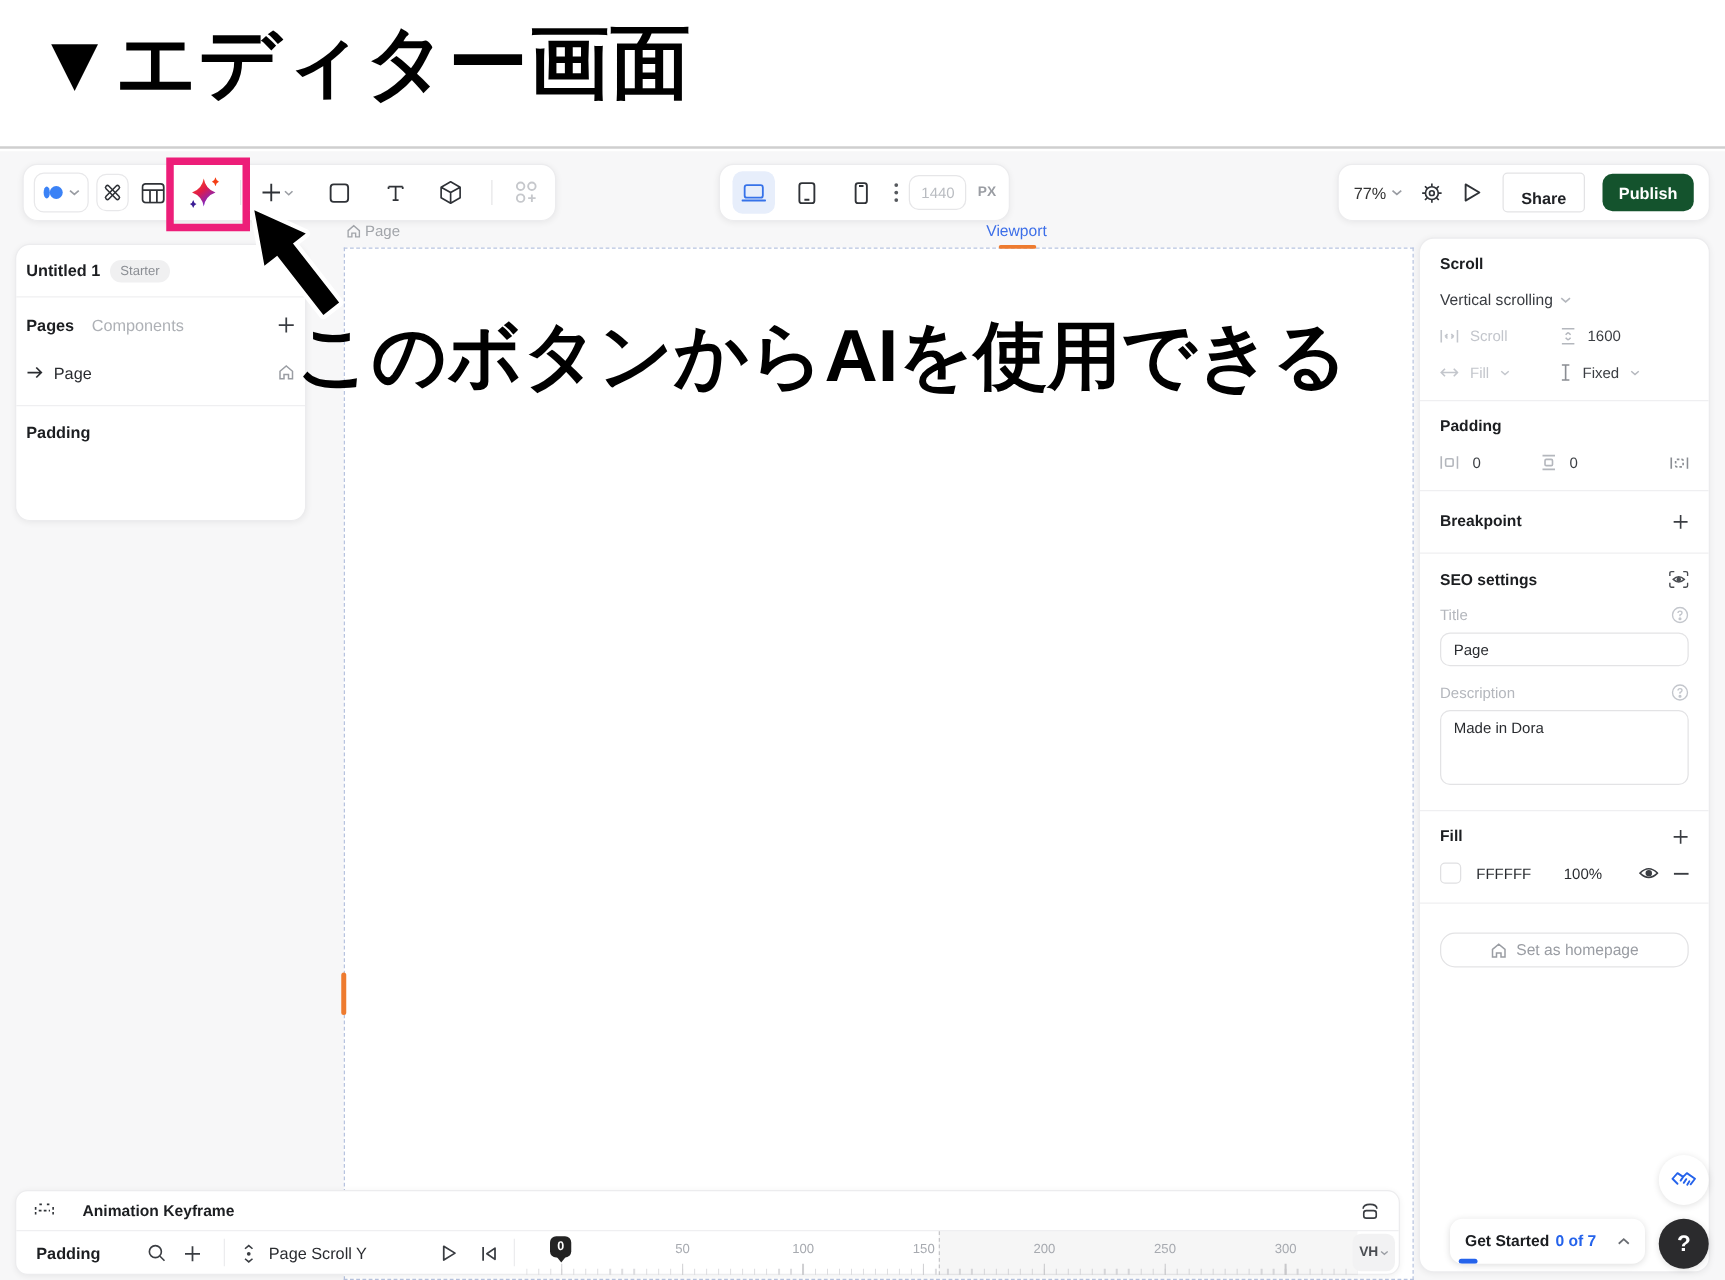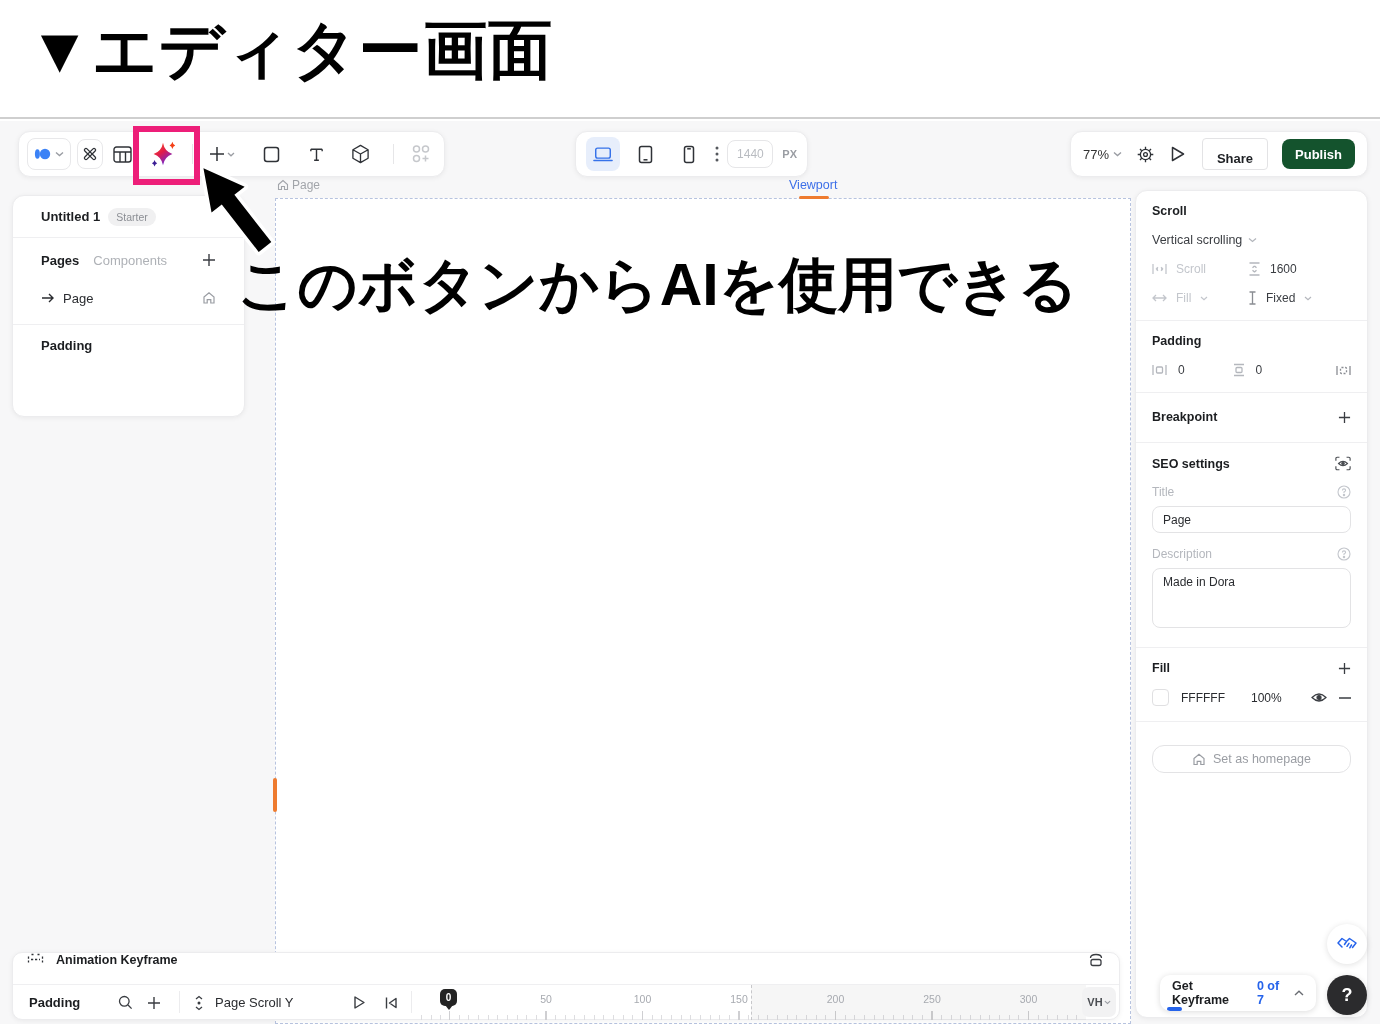--- a/index.html
+++ b/index.html
@@ -52,21 +52,21 @@
     text-align:center; font-size:12px; color:#b9bcc1; background:#fff; }
   .px-unit { font-size:11px; color:#9a9da3; font-weight:600; }
   .zoom-ctl { display:flex; align-items:center; gap:4px; font-size:13px; color:#333; }
   .share-btn { height:32px; padding:12px 14px; border:1px solid #e3e3e5; border-radius:4px;
     background:#fff; font-size:13px; font-weight:600; color:#1f2125; cursor:pointer; }
   .publish-btn { height:30px; padding:0 13px; border:none; border-radius:8px;
     background:#14532d; color:#fff; font-size:13px; font-weight:700; cursor:pointer; }
 
   
   .sidebar { left:12px; top:195px; width:233px; height:222px; }
-  .sb-row { display:flex; align-items:center; padding:0 28px; }
+  .sb-row { display:flex; align-items:center; padding:0 8px; }
   .sb-name-row { height:42px; gap:8px; border-bottom:1px solid #efeff1; }
   .sb-name { font-size:13px; font-weight:700; color:#1c1e21; }
   .badge { background:#f0f0f1; color:#8b8e94; font-size:10.5px; padding:3px 8px;
     border-radius:9px; }
   .sb-tabs-row { height:44px; gap:14px; }
   .sb-tab { font-size:13px; cursor:pointer; }
   .sb-tab.active { font-weight:700; color:#1c1e21; }
   .sb-tab.idle { color:#aeb1b6; }
   .sb-plus { margin-left:auto; cursor:pointer; display:flex; }
   .sb-page-row { height:32px; gap:8px; font-size:13px; color:#2a2c30; cursor:pointer; }
@@ -92,21 +92,21 @@
     padding:6px 10px; font-size:12px; color:#2a2c30; resize:none; margin-top:7px;
     font-family:"Liberation Sans", sans-serif; }
   .swatch { width:17px; height:17px; border:1px solid #e0e0e2; border-radius:4px; background:#fff; }
   .fill-row { display:flex; align-items:center; gap:12px; margin-top:14px; font-size:12px; color:#2a2c30; }
   .homepage-btn { width:100%; height:28px; margin-top:10px; border:1px solid #e3e3e5;
     border-radius:12px; background:#fff; display:flex; align-items:center; justify-content:center;
     gap:7px; font-size:12.5px; color:#9a9da3; cursor:pointer; }
 
   
   .timeline { left:12px; top:952px; width:1108px; height:68px; border-radius:10px; }
-  .tl-head { height:32px; display:flex; align-items:flex-start; padding:0 14px; gap:12px;
+  .tl-head { height:32px; display:flex; align-items:center; padding:0 14px; gap:22px;
     border-bottom:1px solid #efeff1; }
   .tl-title { font-size:12.5px; font-weight:700; color:#1c1e21; }
   .tl-collapse { margin-left:auto; display:flex; cursor:pointer; }
   .tl-body { position:relative; height:35px; display:flex; align-items:center; }
   .tl-drivers { position:absolute; left:16px; font-size:13px; font-weight:700; color:#1c1e21; }
   .tl-ic { position:absolute; cursor:pointer; display:flex; }
   .tl-vdiv { position:absolute; width:1px; height:22px; top:6px; background:#ececee; }
   .tl-driver-name { position:absolute; left:202px; font-size:13px; color:#2a2c30; }
   .ruler { position:absolute; left:408px; top:0; width:665px; height:35px;
     background-image:
@@ -614,21 +614,21 @@
   </div>
 
   <button class="circle-btn handshake-btn">
     <span>
         <svg width="22" height="18" viewBox="0 0 22 18" fill="none" stroke="#2563EB" stroke-width="1.5" stroke-linecap="round" stroke-linejoin="round">
           <path d="M2 8 L6 3.5 L10.5 6.5 L13.5 3.5 L20 8 M10.5 6.5 L8.5 9.5 M13 8.3 L11 11.3 M15.5 10 L13.8 12.8 M2 8 L6 12 M20 8 L16.5 12.5"></path>
         </svg>
       </span>
   </button>
   <div class="getstarted">
-    <span class="gs-label">Get Keyframe</span>
+    <span class="gs-label">Get Started</span>
     <span class="gs-progress">0 of 7</span>
     <span class="gs-chev">
         <svg width="10" height="6" viewBox="0 0 10 6" fill="none" stroke="#6a6d73" stroke-width="1.4">
           <path d="M1 5 L5 1.3 L9 5"></path>
         </svg>
       </span>
     <span class="gs-bar"></span>
   </div>
   <button class="circle-btn help-btn">
     <span>?</span>

